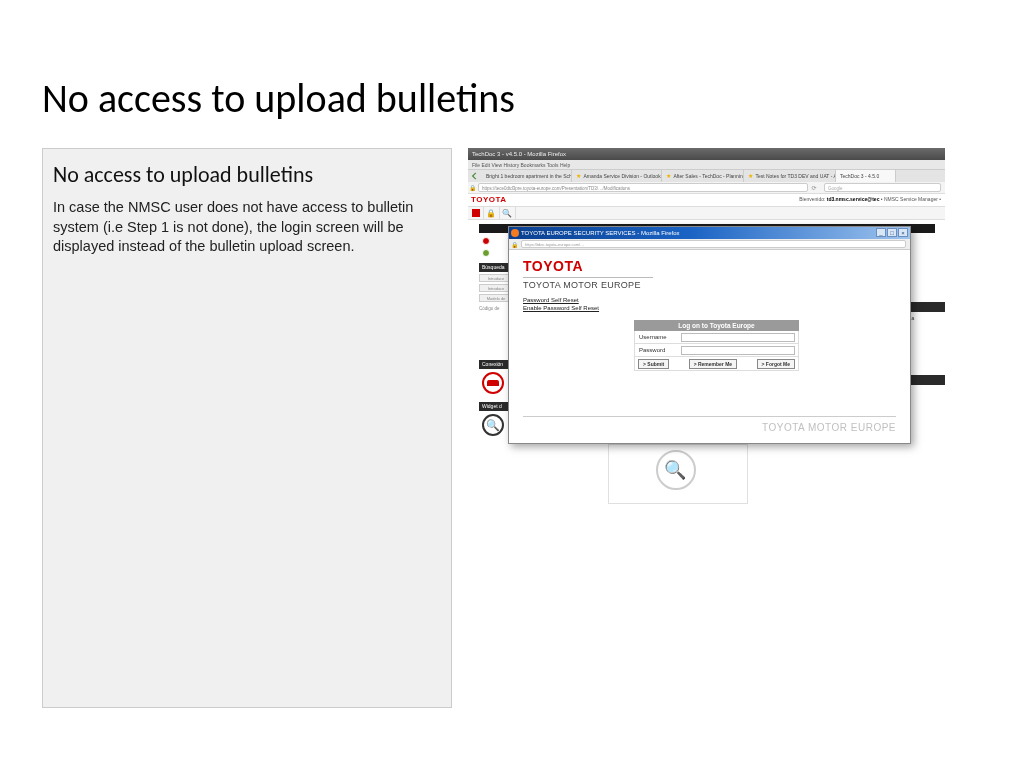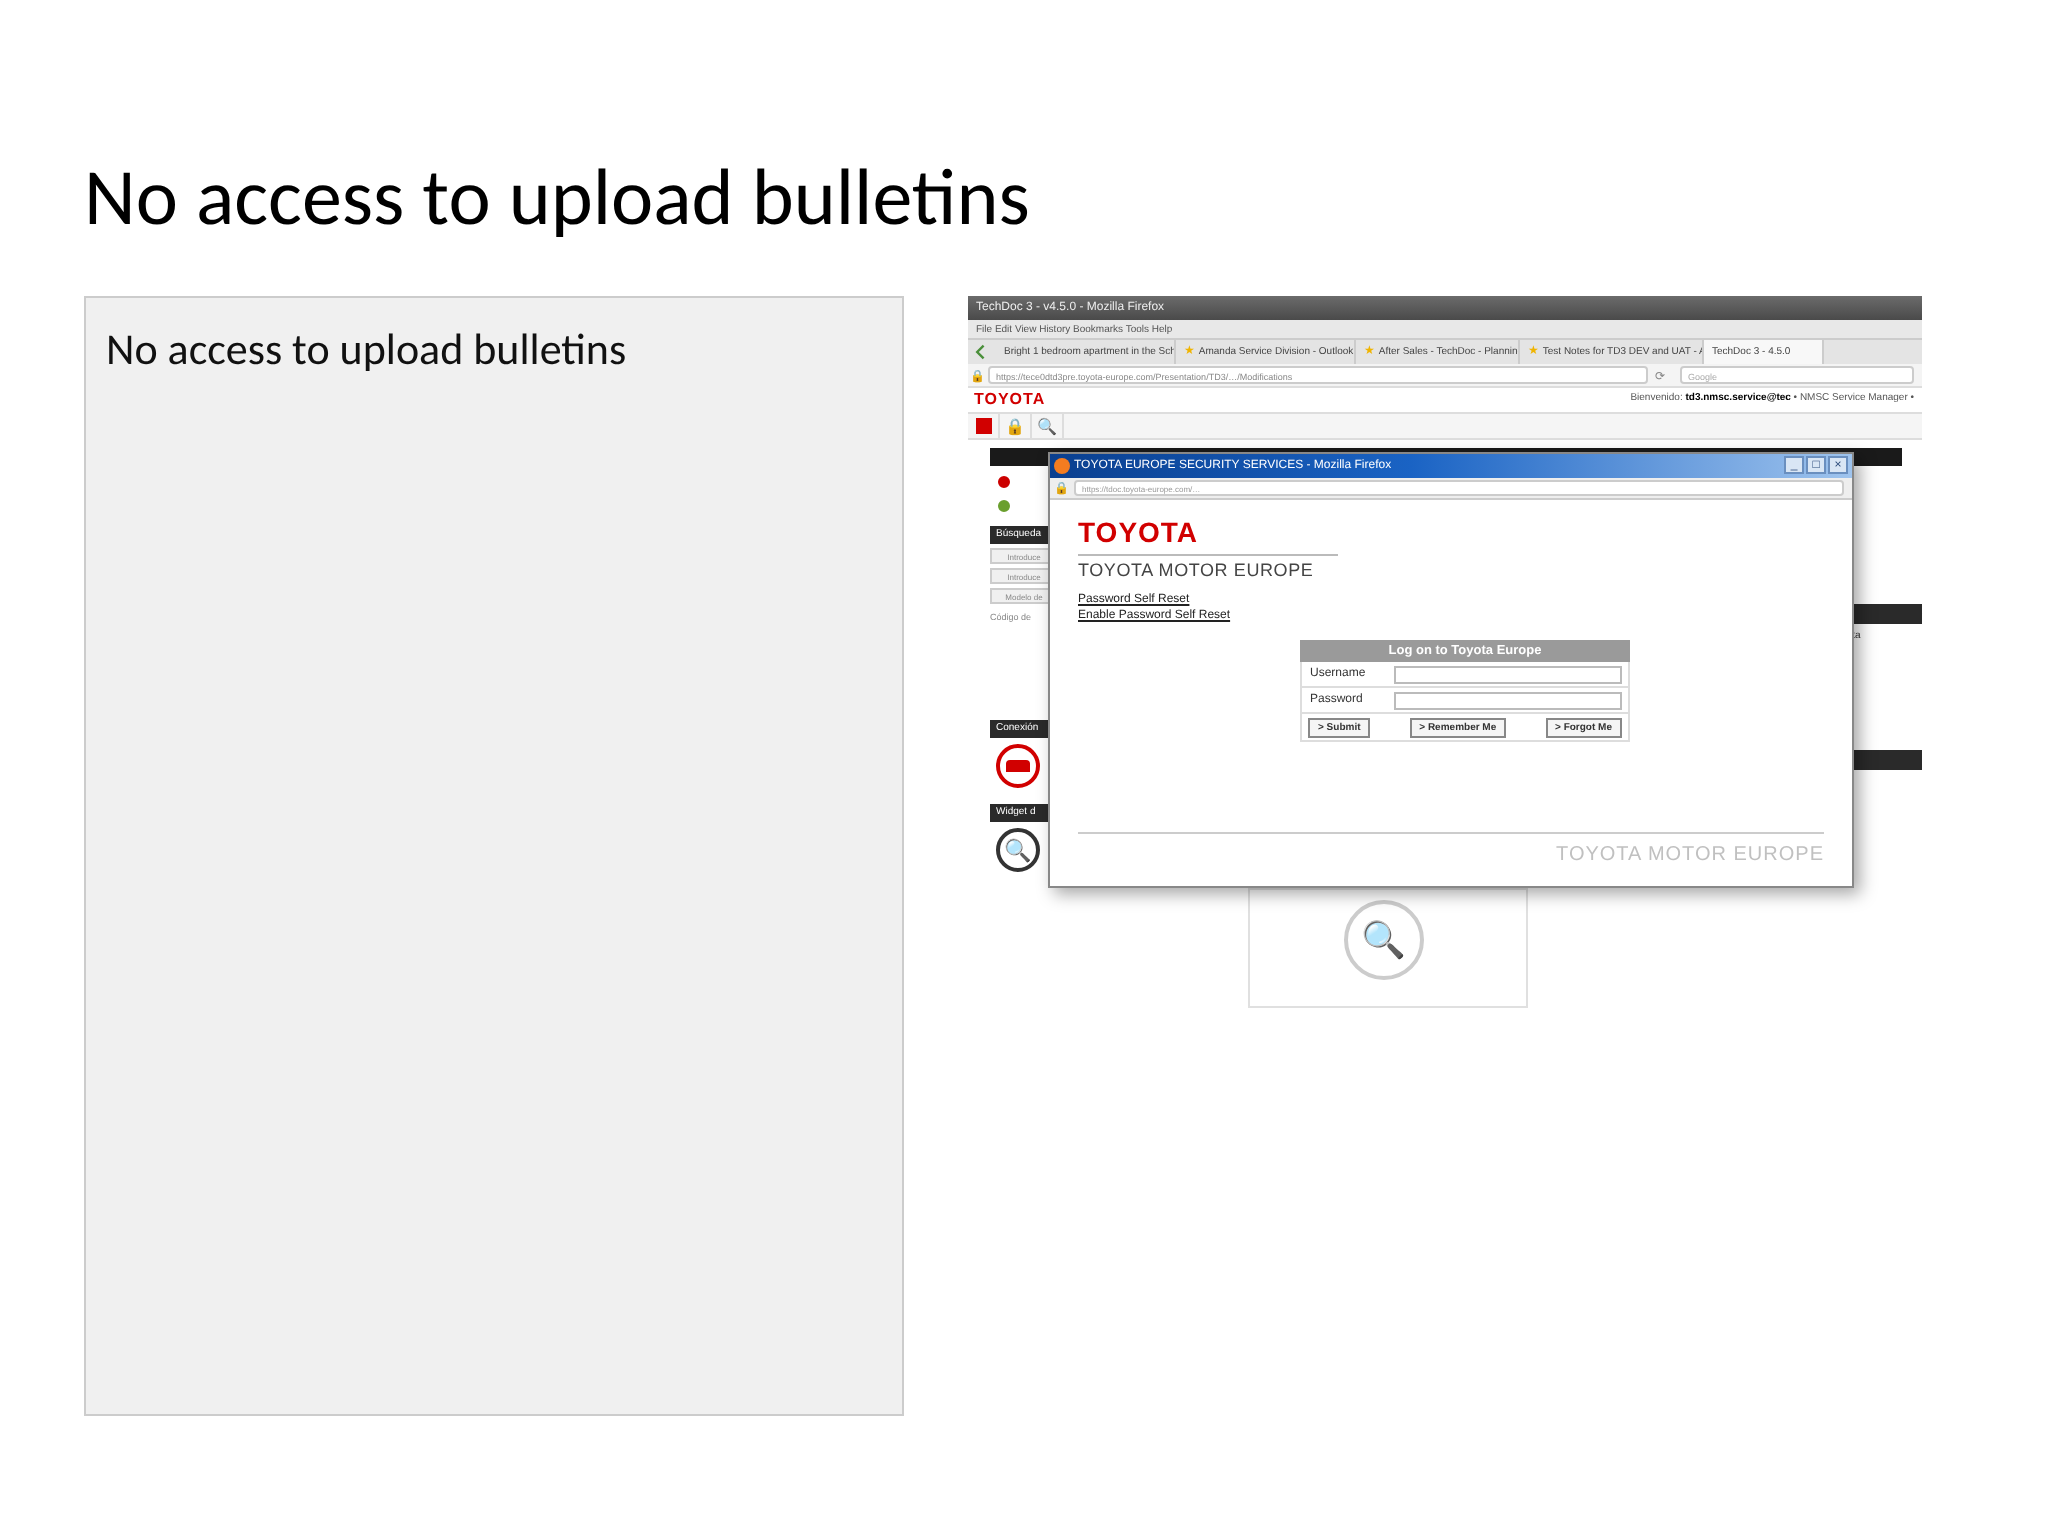--- a/index.html
+++ b/index.html
@@ -39,21 +39,21 @@
   }
   .panel-body {
     font-size: 14.5px;
     line-height: 1.35;
     color: #222;
   }
 
   
   .shot {
     position: absolute;
-    left: 484px;
+    left: 468px;
     top: 148px;
     width: 477px;
     height: 340px;
   }
 
   
   .bw-titlebar {
     position: absolute; left: 0; top: 0; width: 477px; height: 12px;
     background: linear-gradient(#6b6b6b,#4a4a4a);
     font-size: 6px; color: #eee; padding-left: 4px; line-height: 12px;
@@ -253,20 +253,21 @@
   .rs-txt2 { position:absolute; right:0; top:239px; width:120px; font-size:5px; color:#333; background:#fff; padding:1px 2px;}
   .rs-guard { position:absolute; right:0; top:83px; font-size:5px; color:#888; }
 </style>
 </head>
 <body>
 
 <h1 class="slide-title">No access to upload bulletins</h1>
 
 <div class="text-panel">
   <div class="panel-heading">No access to upload bulletins</div>
+  <div class="panel-body">In case the NMSC user does not have access to bulletin system (i.e Step 1 is not done), the login screen will be displayed instead of the bulletin upload screen.</div>
 </div>
 
 <div class="shot">
 
   <div class="bw-titlebar">TechDoc 3 - v4.5.0 - Mozilla Firefox</div>
   <div class="bw-menubar">File  Edit  View  History  Bookmarks  Tools  Help</div>
 
   <div class="bw-tabs">
     <div class="bw-nav">
       <svg viewBox="0 0 10 10">

